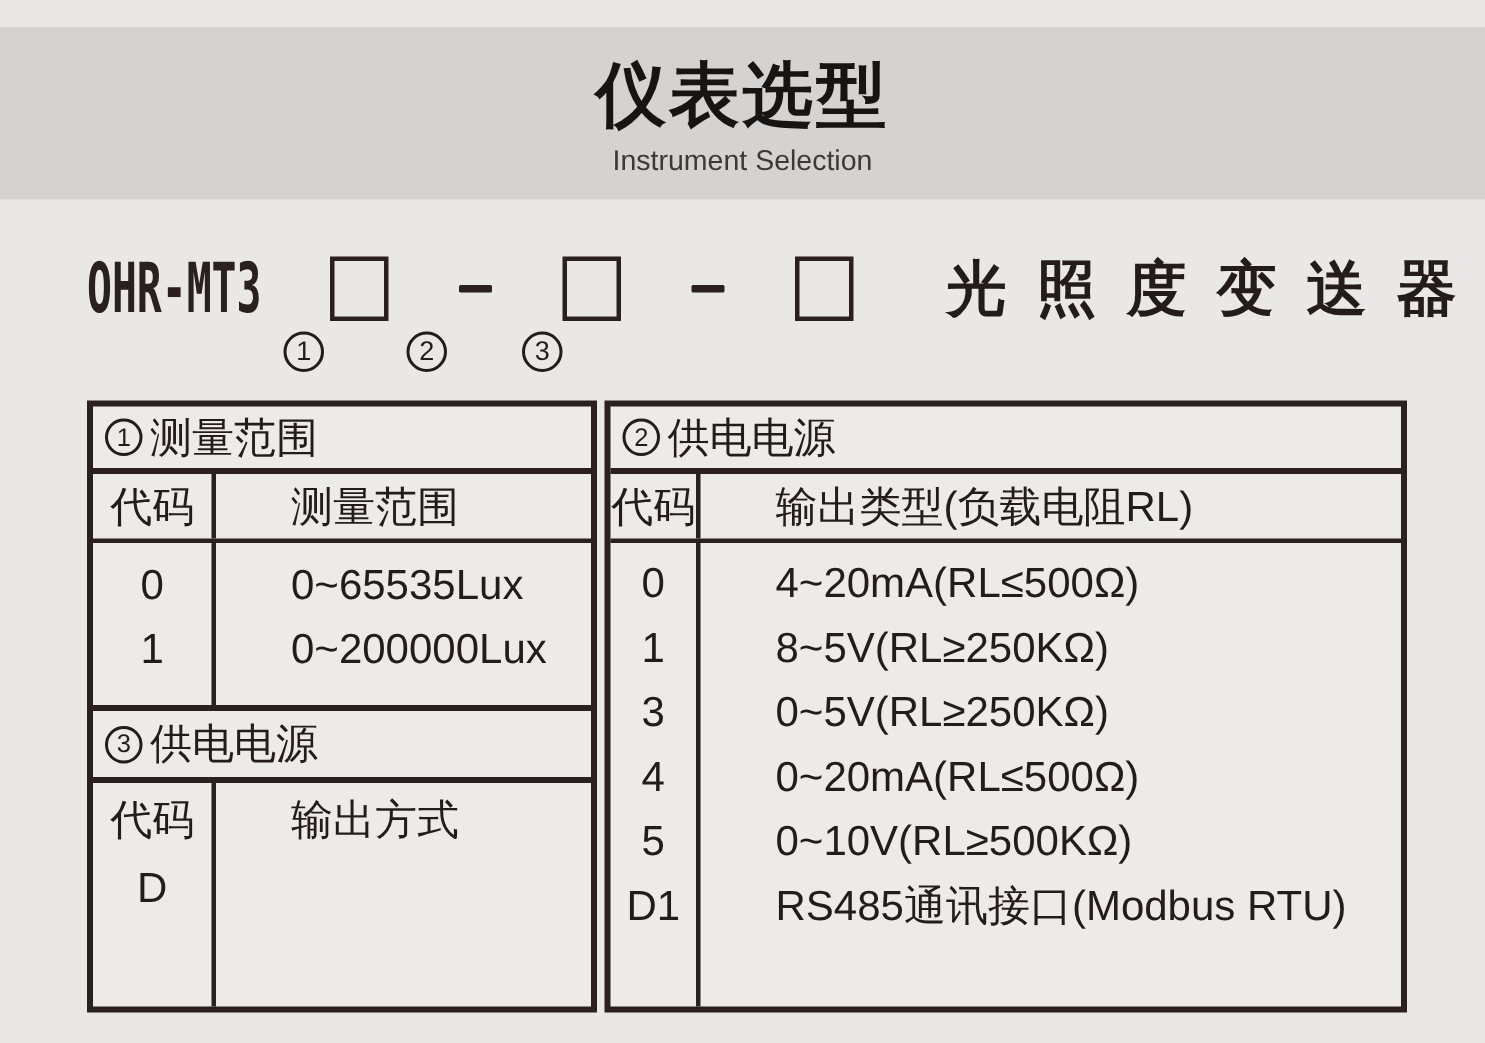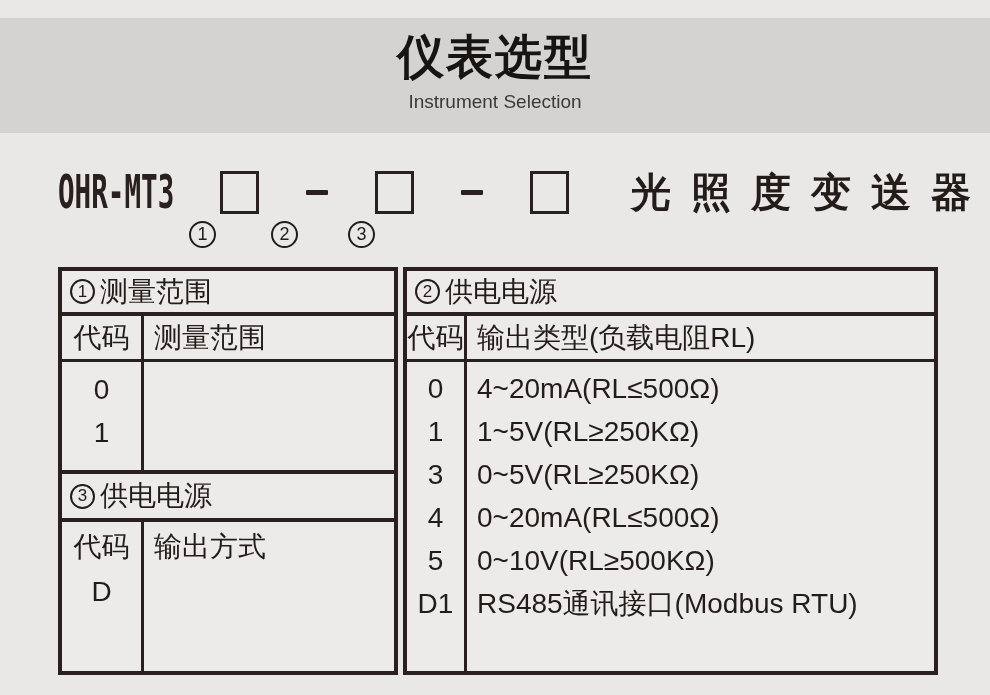--- a/index.html
+++ b/index.html
@@ -4,21 +4,21 @@
 <style>
   html,body{margin:0;padding:0;}
   .page{
     position:relative;width:990px;height:695px;overflow:hidden;
     background:#e9e8e6;
     font-family:"Liberation Sans","DejaVu Sans",sans-serif;
     color:#241c19;
   }
   
   .band{position:absolute;left:0;top:18px;width:990px;height:115px;background:#d4d3d1;text-align:center;}
-  .title{padding-top:14px;font-size:47px;line-height:1.05;font-weight:700;color:#181412;letter-spacing:2px;}
+  .title{padding-top:20px;font-size:47px;line-height:1.05;font-weight:700;color:#181412;letter-spacing:2px;}
   .subtitle{margin-top:10px;font-size:19px;color:#3c3936;}
   
   .model-row{position:absolute;left:58px;top:168px;height:48px;display:flex;align-items:center;gap:36px;}
   .model-code-wrap{display:inline-block;width:124px;height:48px;overflow:visible;}
   .model-code-inner{
     display:inline-block;font-family:"DejaVu Sans Mono",monospace;font-weight:700;
     font-size:46px;line-height:48px;color:#2a211e;white-space:nowrap;
     transform:scaleX(0.60);transform-origin:left center;
   }
   .mbox{width:33px;height:37px;border:3px solid #2a211e;background:transparent;flex:none;}
@@ -35,21 +35,21 @@
   .inl{width:25px;height:25px;font-size:17px;margin-right:5px;flex:none;}
   
   .tbl{
     position:absolute;top:267px;height:408px;box-sizing:border-box;
     background:#edebe9;border:4px solid #2a211e;font-size:28px;
   }
   .tbl-left{left:58px;width:340px;}
   .tbl-right{left:403px;width:535px;}
   .sec-h{height:45px;border-bottom:4px solid #2a211e;display:flex;align-items:center;padding-left:8px;box-sizing:border-box;}
   .sec-h.power{height:48px;}
-  .row{display:flex;box-sizing:border-box;}
+  .row{display:flex;box-sizing:border-box;gap:40px;}
   .subh{height:46px;border-bottom:3px solid #2a211e;}
   .codecol{flex:none;border-right:3px solid #2a211e;display:flex;align-items:center;justify-content:center;box-sizing:border-box;}
   .w-l{width:82px;} .w-r{width:60px;}
   .valcol{flex:1;display:flex;align-items:center;padding-left:10px;box-sizing:border-box;}
   .data-measure{height:112px;border-bottom:4px solid #2a211e;}
   .lower{height:149px;}
   .data-out{height:309px;}
   .stack{display:block;padding-top:6px;}
   .stack>div{height:43px;display:flex;align-items:center;}
   .codecol.stack{justify-content:flex-start;}
@@ -89,20 +89,24 @@
     </div>
     <div class="row subh">
       <div class="codecol w-l">代码</div>
       <div class="valcol">测量范围</div>
     </div>
     <div class="row data-measure">
       <div class="codecol w-l stack">
         <div>0</div>
         <div>1</div>
       </div>
+      <div class="valcol stack">
+        <div>0~65535Lux</div>
+        <div>0~200000Lux</div>
+      </div>
     </div>
     <div class="sec-h power">
       <span class="circ inl">3</span>
       <span>供电电源</span>
     </div>
     <div class="row lower">
       <div class="codecol w-l stack">
         <div>代码</div>
         <div>D</div>
       </div>
@@ -125,21 +129,21 @@
       <div class="codecol w-r stack">
         <div>0</div>
         <div>1</div>
         <div>3</div>
         <div>4</div>
         <div>5</div>
         <div>D1</div>
       </div>
       <div class="valcol stack">
         <div>4~20mA(RL≤500Ω)</div>
-        <div>1~5V(RL≥250KΩ)</div>
+        <div>8~5V(RL≥250KΩ)</div>
         <div>0~5V(RL≥250KΩ)</div>
         <div>0~20mA(RL≤500Ω)</div>
         <div>0~10V(RL≥500KΩ)</div>
         <div>RS485通讯接口(Modbus RTU)</div>
       </div>
     </div>
   </div>
 
 </div>
 

